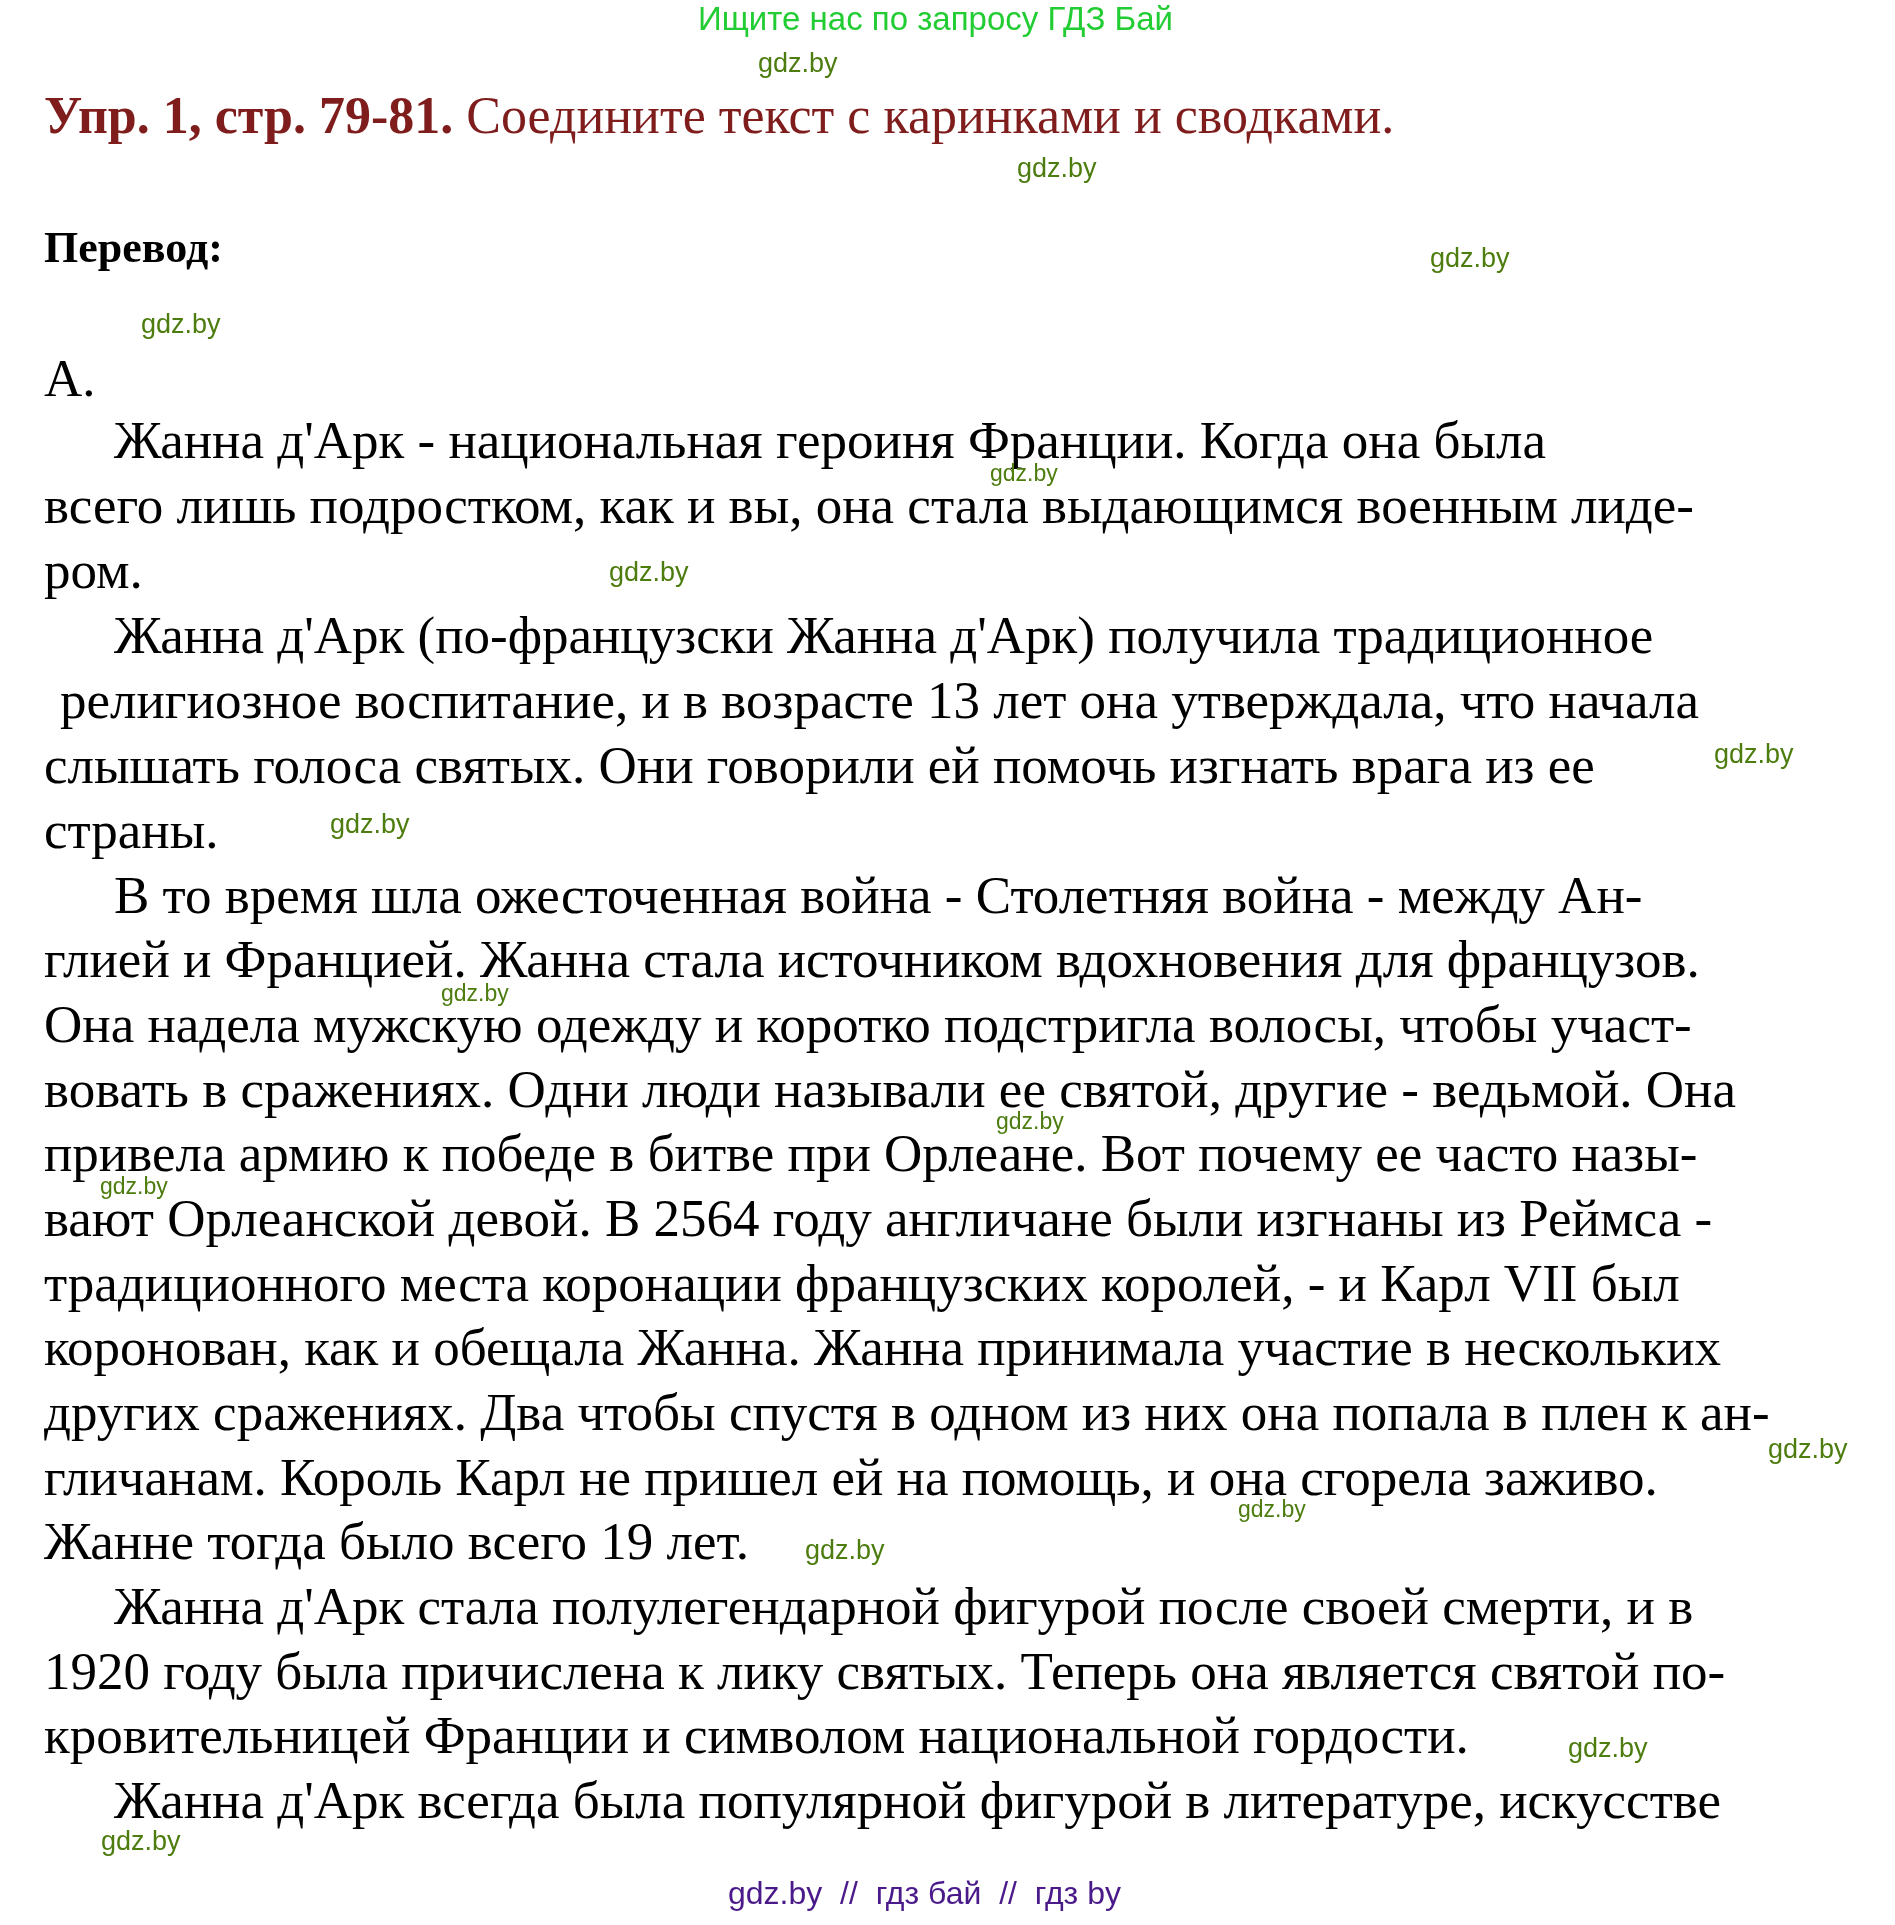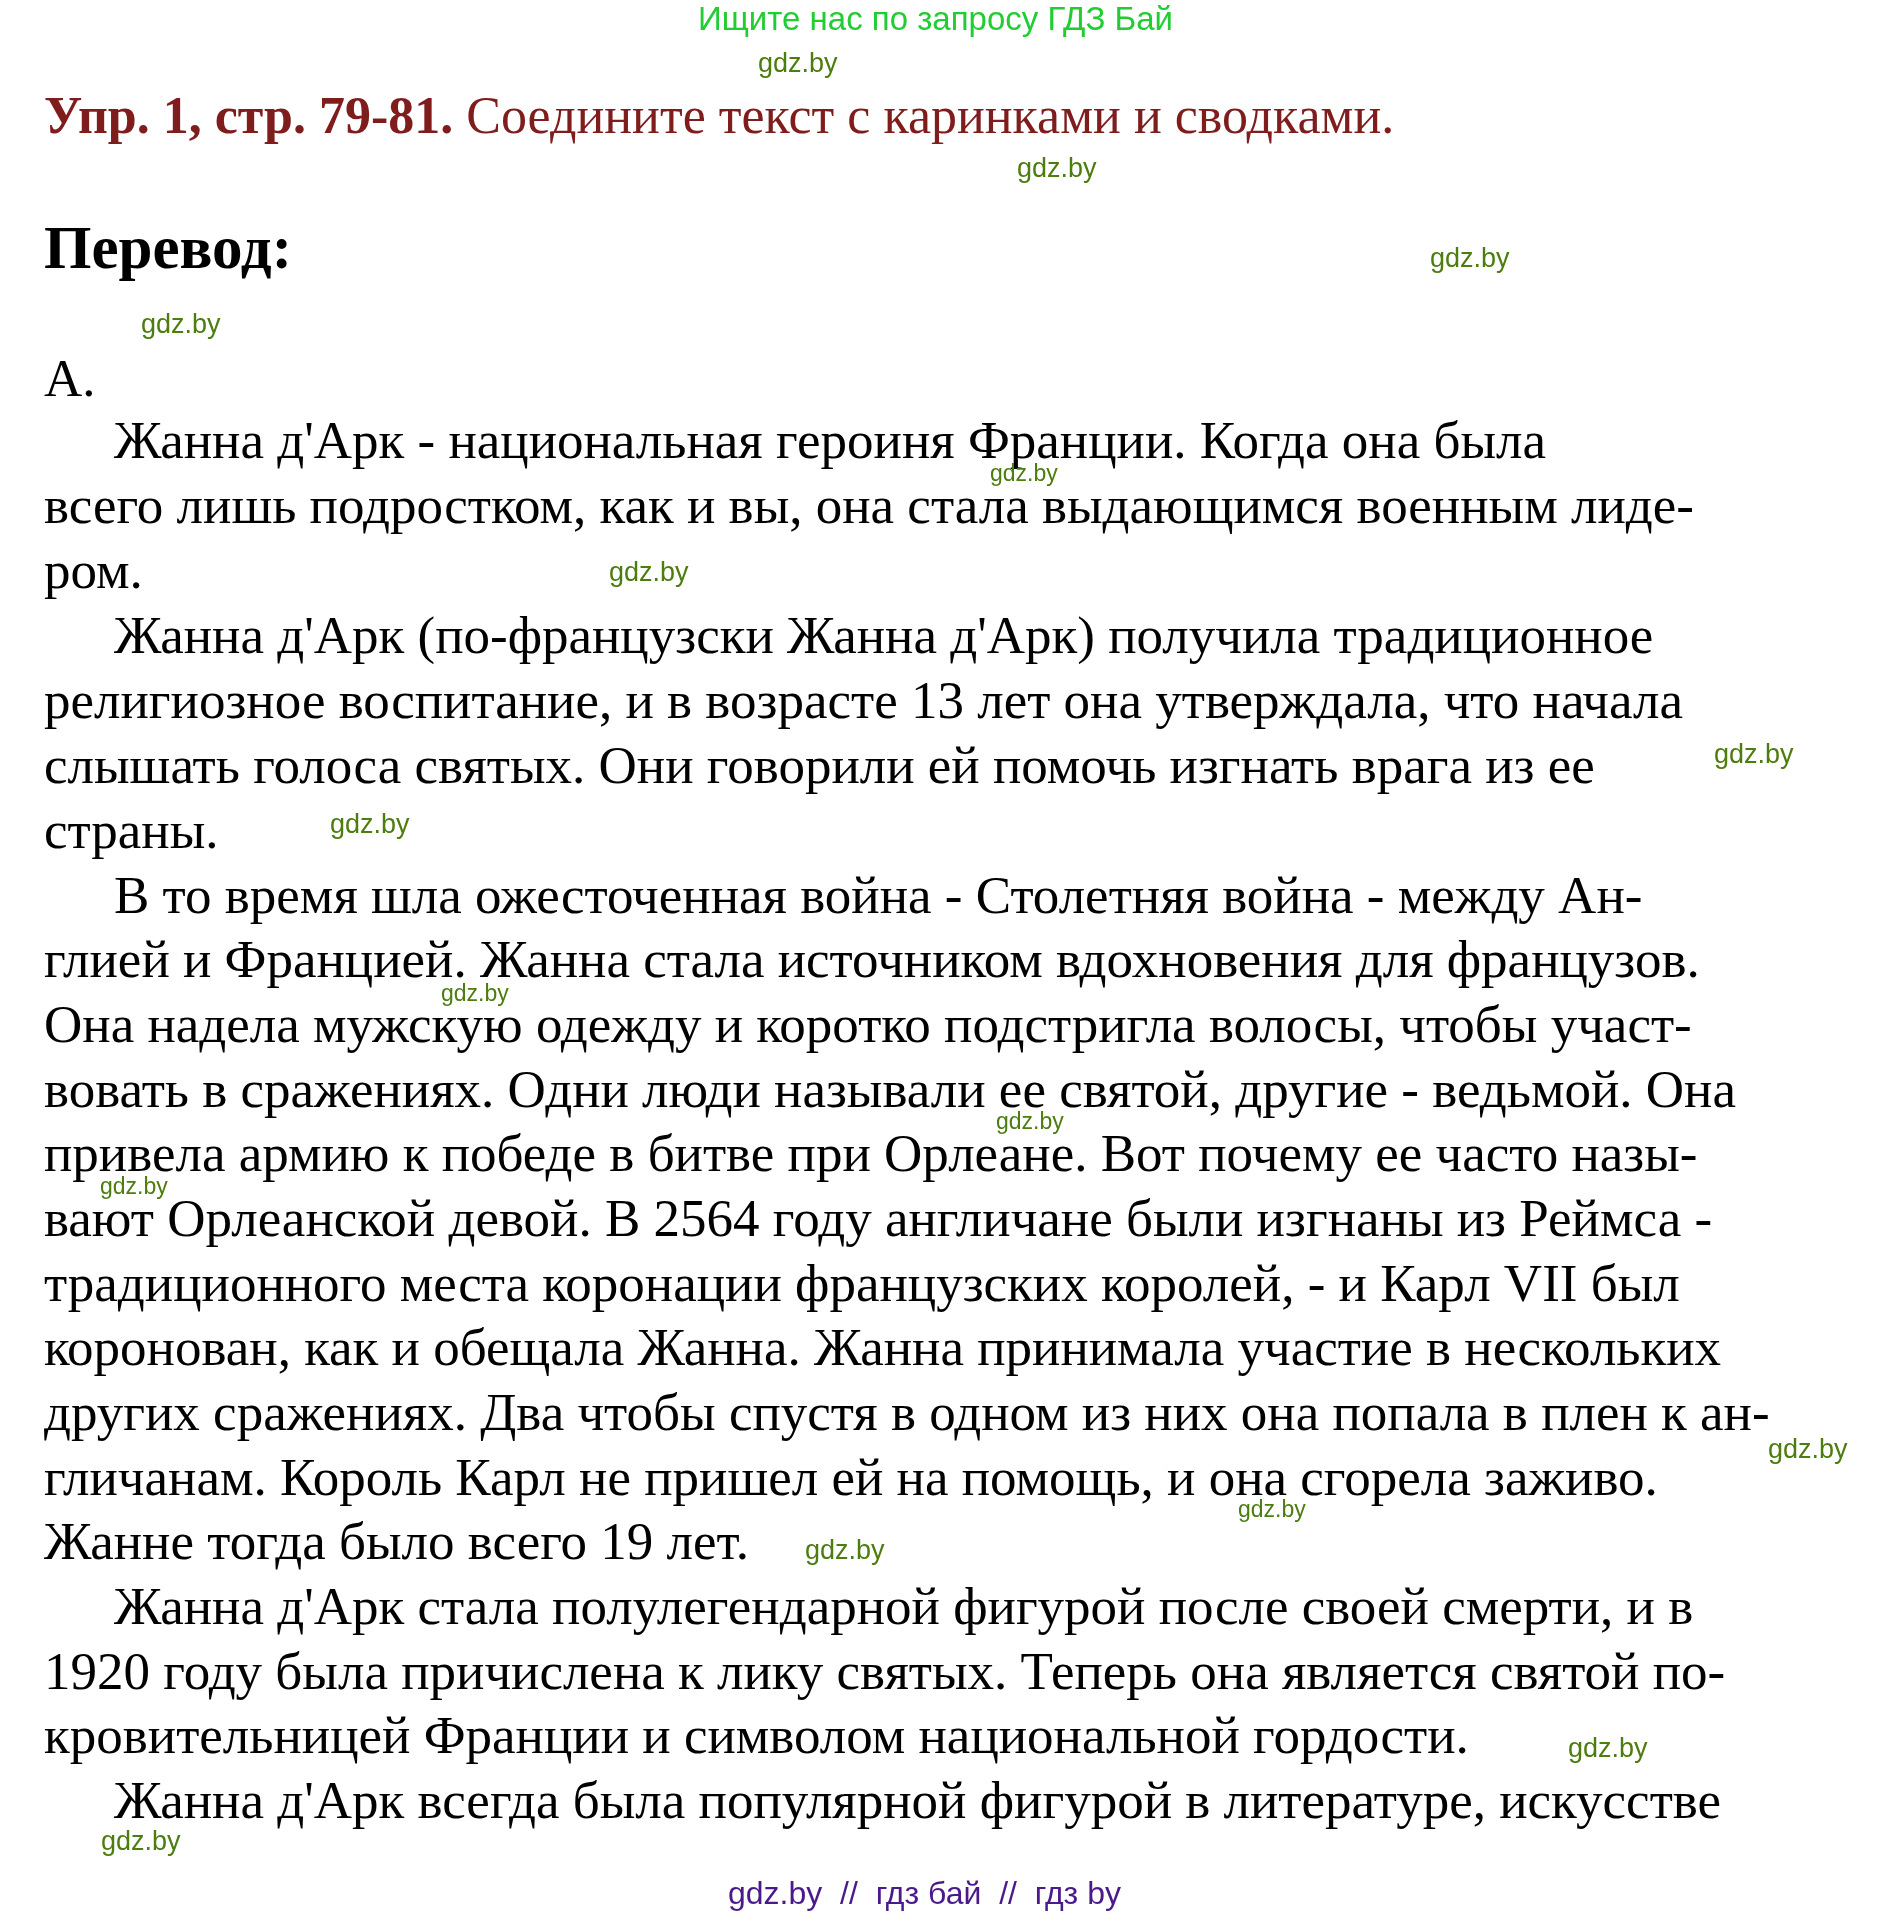--- a/index.html
+++ b/index.html
@@ -2,21 +2,21 @@
 <html><head>
 <meta charset="utf-8">
 <style>
   html, body { margin: 0; padding: 0; background: #ffffff; }
   body { width: 1895px; height: 1925px; position: relative; overflow: hidden; }
   .abs { position: absolute; white-space: nowrap; }
   .banner { font-family: "Liberation Sans", sans-serif; font-size: 33px; line-height: 33px; }
   .wm { font-family: Liberation Sans, sans-serif; font-size: 27px; color: #4d7c0f; line-height: 27px; }
   .title { font-family: "Liberation Serif", serif; font-size: 52px; color: #7f1d1d; line-height: 54px; }
   .title b { font-weight: bold; }
-  .heading { font-family: "Liberation Serif", serif; font-size: 61px; font-weight: bold; color: #000; line-height: 54px; }
+  .heading { font-family: "Liberation Serif", serif; font-size: 44px; font-weight: bold; color: #000; line-height: 54px; }
   .body-line { font-family: "Liberation Serif", serif; font-size: 53px; color: #000; line-height: 58px; }
   .footer { font-family: "Liberation Sans", sans-serif; font-size: 32px; line-height: 33px; }
 </style>
 </head>
 <body>
 
 <div class="abs banner" style="left:698px; top:1.9px; color:#22cc33;">Ищите нас по запросу ГДЗ Бай</div>
 <div class="abs wm" style="left:758px; top:50px;">gdz.by</div>
 
 <div class="abs title" style="left:44px; top:89px;">
@@ -29,21 +29,21 @@
 <div class="abs wm" style="left:141px; top:311px;">gdz.by</div>
 
 <div class="abs body-line" style="left:44px; top:349px;">А.</div>
 
 <div class="abs body-line" style="left:114px; top:411px;">Жанна д'Арк - национальная героиня Франции. Когда она была</div>
 <div class="abs wm" style="left:990px; top:460px; font-size:23px;">gdz.by</div>
 <div class="abs body-line" style="left:44px; top:476px;">всего лишь подростком, как и вы, она стала выдающимся военным лиде-</div>
 <div class="abs body-line" style="left:44px; top:541px;">ром.</div>
 <div class="abs wm" style="left:609px; top:559px;">gdz.by</div>
 <div class="abs body-line" style="left:114px; top:606px;">Жанна д'Арк (по-французски Жанна д'Арк) получила традиционное</div>
-<div class="abs body-line" style="left:44px; top:671px;text-align:right;">религиозное воспитание, и в возрасте 13 лет она утверждала, что начала</div>
+<div class="abs body-line" style="left:60px; top:671px;text-align:right;">религиозное воспитание, и в возрасте 13 лет она утверждала, что начала</div>
 <div class="abs body-line" style="left:44px; top:736px;">слышать голоса святых. Они говорили ей помочь изгнать врага из ее</div>
 <div class="abs wm" style="left:1714px; top:741px;">gdz.by</div>
 <div class="abs body-line" style="left:44px; top:801px;">страны.</div>
 <div class="abs wm" style="left:330px; top:811px;">gdz.by</div>
 <div class="abs body-line" style="left:114px; top:866px;">В то время шла ожесточенная война - Столетняя война - между Ан-</div>
 <div class="abs body-line" style="left:44px; top:930px;">глией и Францией. Жанна стала источником вдохновения для французов.</div>
 <div class="abs wm" style="left:441px; top:980px; font-size:23px;">gdz.by</div>
 <div class="abs body-line" style="left:44px; top:995px;">Она надела мужскую одежду и коротко подстригла волосы, чтобы участ-</div>
 <div class="abs body-line" style="left:44px; top:1060px;">вовать в сражениях. Одни люди называли ее святой, другие - ведьмой. Она</div>
 <div class="abs wm" style="left:996px; top:1108px; font-size:23px;">gdz.by</div>

